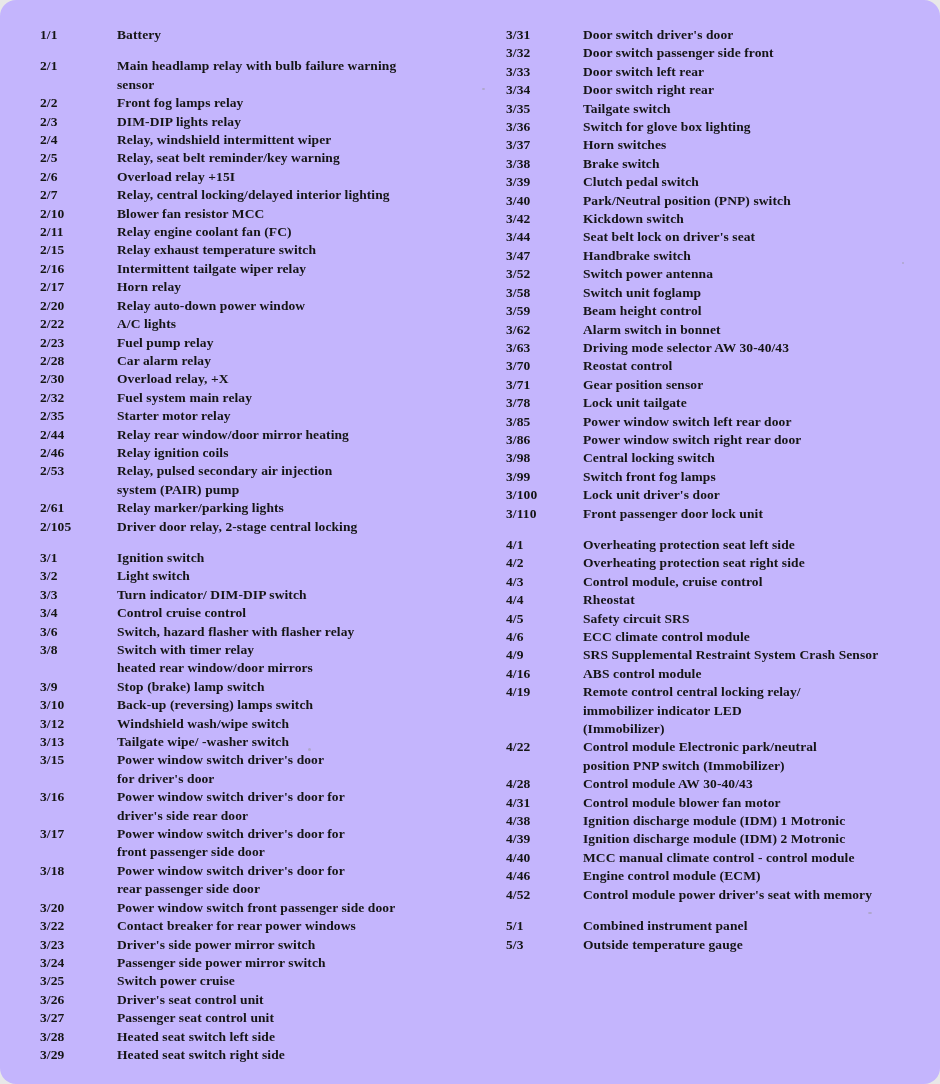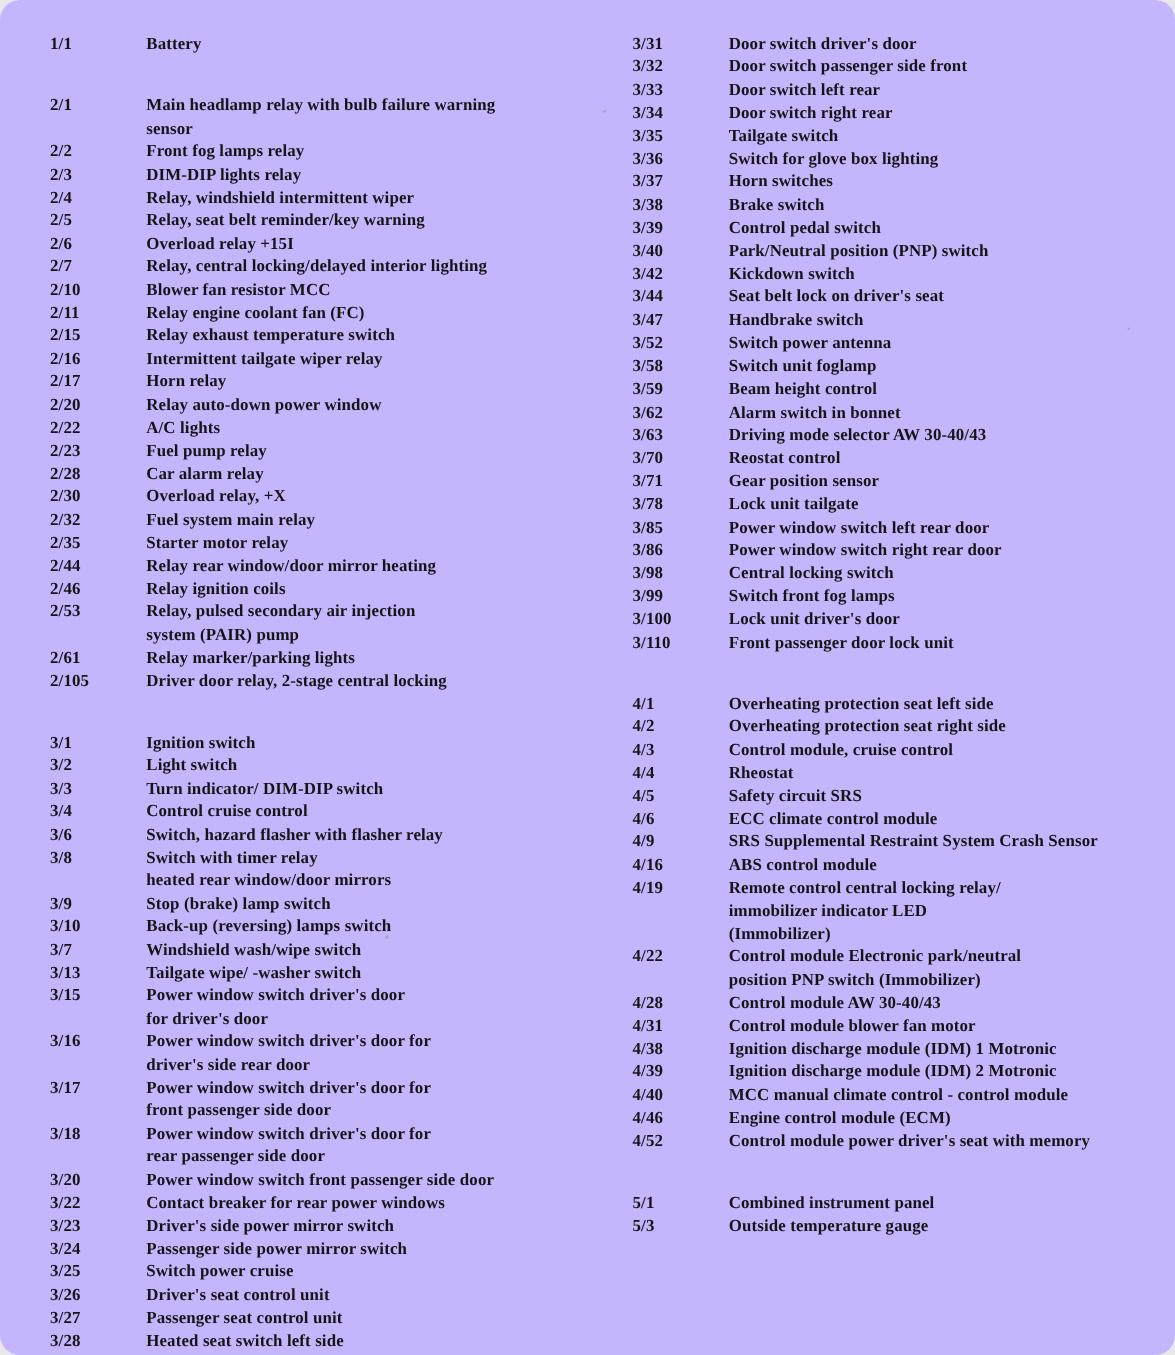--- a/index.html
+++ b/index.html
@@ -20,21 +20,21 @@
     letter-spacing: 0.1px;
     overflow: hidden;
     border-radius: 16px;
   }
   .col {
     position: absolute;
     top: 26px;
   }
   .col-left  { left: 40px;  width: 450px; }
   .col-right { left: 506px; width: 430px; }
-  .group + .group { margin-top: 31px; }
+  .group + .group { margin-top: 13px; }
   .entry {
     display: flex;
     align-items: flex-start;
   }
   .code {
     flex: 0 0 77px;
     width: 77px;
   }
   .desc {
     flex: 1 1 auto;
@@ -187,21 +187,21 @@
         </div>
         <div class="entry">
           <span class="code">3/9</span>
           <span class="desc">Stop (brake) lamp switch</span>
         </div>
         <div class="entry">
           <span class="code">3/10</span>
           <span class="desc">Back-up (reversing) lamps switch</span>
         </div>
         <div class="entry">
-          <span class="code">3/7</span>
+          <span class="code">3/12</span>
           <span class="desc">Windshield wash/wipe switch</span>
         </div>
         <div class="entry">
           <span class="code">3/13</span>
           <span class="desc">Tailgate wipe/ -washer switch</span>
         </div>
         <div class="entry">
           <span class="code">3/15</span>
           <span class="desc">Power window switch driver's door
 for driver's door</span>
@@ -288,21 +288,21 @@
         <div class="entry">
           <span class="code">3/37</span>
           <span class="desc">Horn switches</span>
         </div>
         <div class="entry">
           <span class="code">3/38</span>
           <span class="desc">Brake switch</span>
         </div>
         <div class="entry">
           <span class="code">3/39</span>
-          <span class="desc">Control pedal switch</span>
+          <span class="desc">Clutch pedal switch</span>
         </div>
         <div class="entry">
           <span class="code">3/40</span>
           <span class="desc">Park/Neutral position (PNP) switch</span>
         </div>
         <div class="entry">
           <span class="code">3/42</span>
           <span class="desc">Kickdown switch</span>
         </div>
         <div class="entry">

